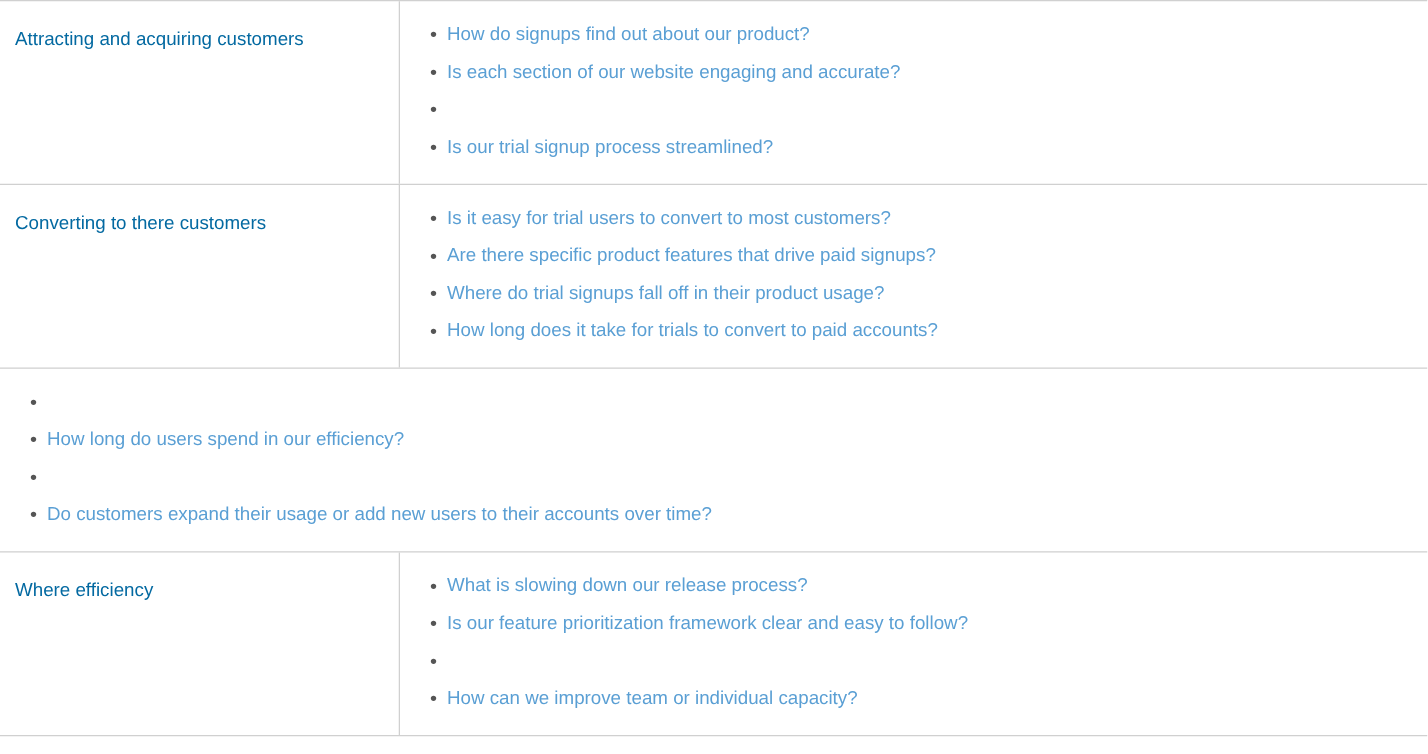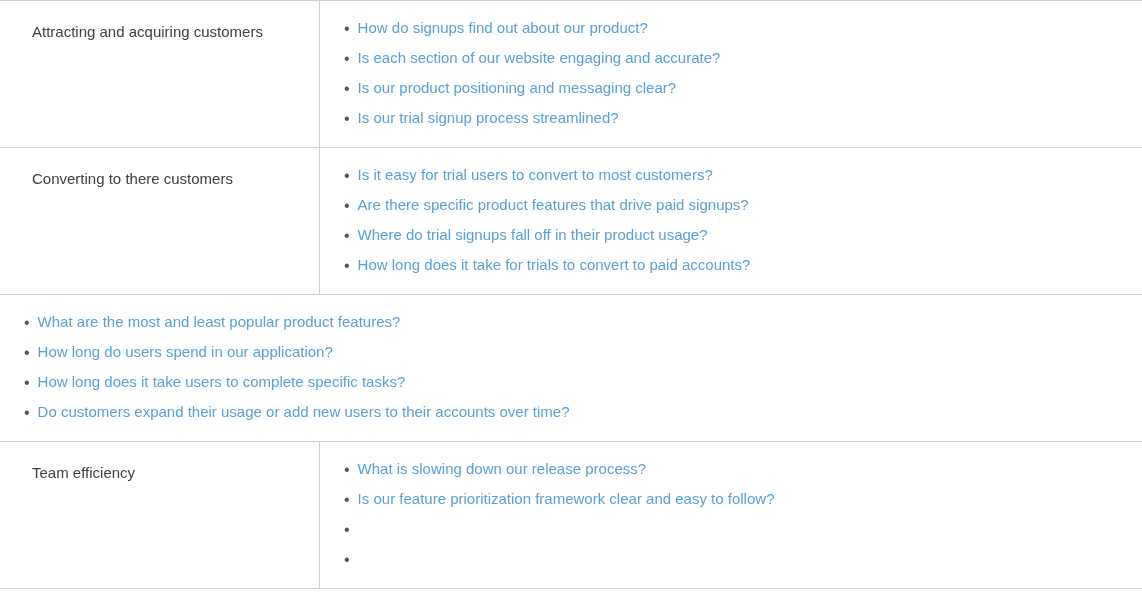--- a/index.html
+++ b/index.html
@@ -27,23 +27,23 @@
       display: flex;
     }
 
     .table-row:last-child {
       border-bottom: 1px solid #d0d0d0;
     }
 
     .cell-category {
       width: 320px;
       min-width: 320px;
-      padding: 20px 24px 20px 32px;
+      padding: 20px 24px 20px 12px;
       font-size: 15px;
-      color: #404040;
+      color: #0369a1;
       line-height: 1.5;
       vertical-align: top;
       border-right: 1px solid #d0d0d0;
     }
 
     .cell-questions {
       flex: 1;
       padding: 16px 24px 16px 24px;
       vertical-align: top;
     }
@@ -90,21 +90,20 @@
           <li>
             <span class="bullet">•</span>
             <span>How do signups find out about our product?</span>
           </li>
           <li>
             <span class="bullet">•</span>
             <span>Is each section of our website engaging and accurate?</span>
           </li>
           <li>
             <span class="bullet">•</span>
-            <span>Is our product positioning and messaging clear?</span>
           </li>
           <li>
             <span class="bullet">•</span>
             <span>Is our trial signup process streamlined?</span>
           </li>
         </ul>
       </div>
     </div>
     <div class="table-row">
       <div class="cell-category">Converting to there customers</div>
@@ -127,51 +126,50 @@
             <span>How long does it take for trials to convert to paid accounts?</span>
           </li>
         </ul>
       </div>
     </div>
     <div class="table-row">
       <div class="cell-questions">
         <ul>
           <li>
             <span class="bullet">•</span>
-            <span>What are the most and least popular product features?</span>
           </li>
           <li>
             <span class="bullet">•</span>
-            <span>How long do users spend in our application?</span>
+            <span>How long do users spend in our efficiency?</span>
           </li>
           <li>
             <span class="bullet">•</span>
-            <span>How long does it take users to complete specific tasks?</span>
           </li>
           <li>
             <span class="bullet">•</span>
             <span>Do customers expand their usage or add new users to their accounts over time?</span>
           </li>
         </ul>
       </div>
     </div>
     <div class="table-row">
-      <div class="cell-category">Team efficiency</div>
+      <div class="cell-category">Where efficiency</div>
       <div class="cell-questions">
         <ul>
           <li>
             <span class="bullet">•</span>
             <span>What is slowing down our release process?</span>
           </li>
           <li>
             <span class="bullet">•</span>
             <span>Is our feature prioritization framework clear and easy to follow?</span>
           </li>
           <li>
             <span class="bullet">•</span>
           </li>
           <li>
             <span class="bullet">•</span>
+            <span>How can we improve team or individual capacity?</span>
           </li>
         </ul>
       </div>
     </div>
   </div>
 
 </body></html>

